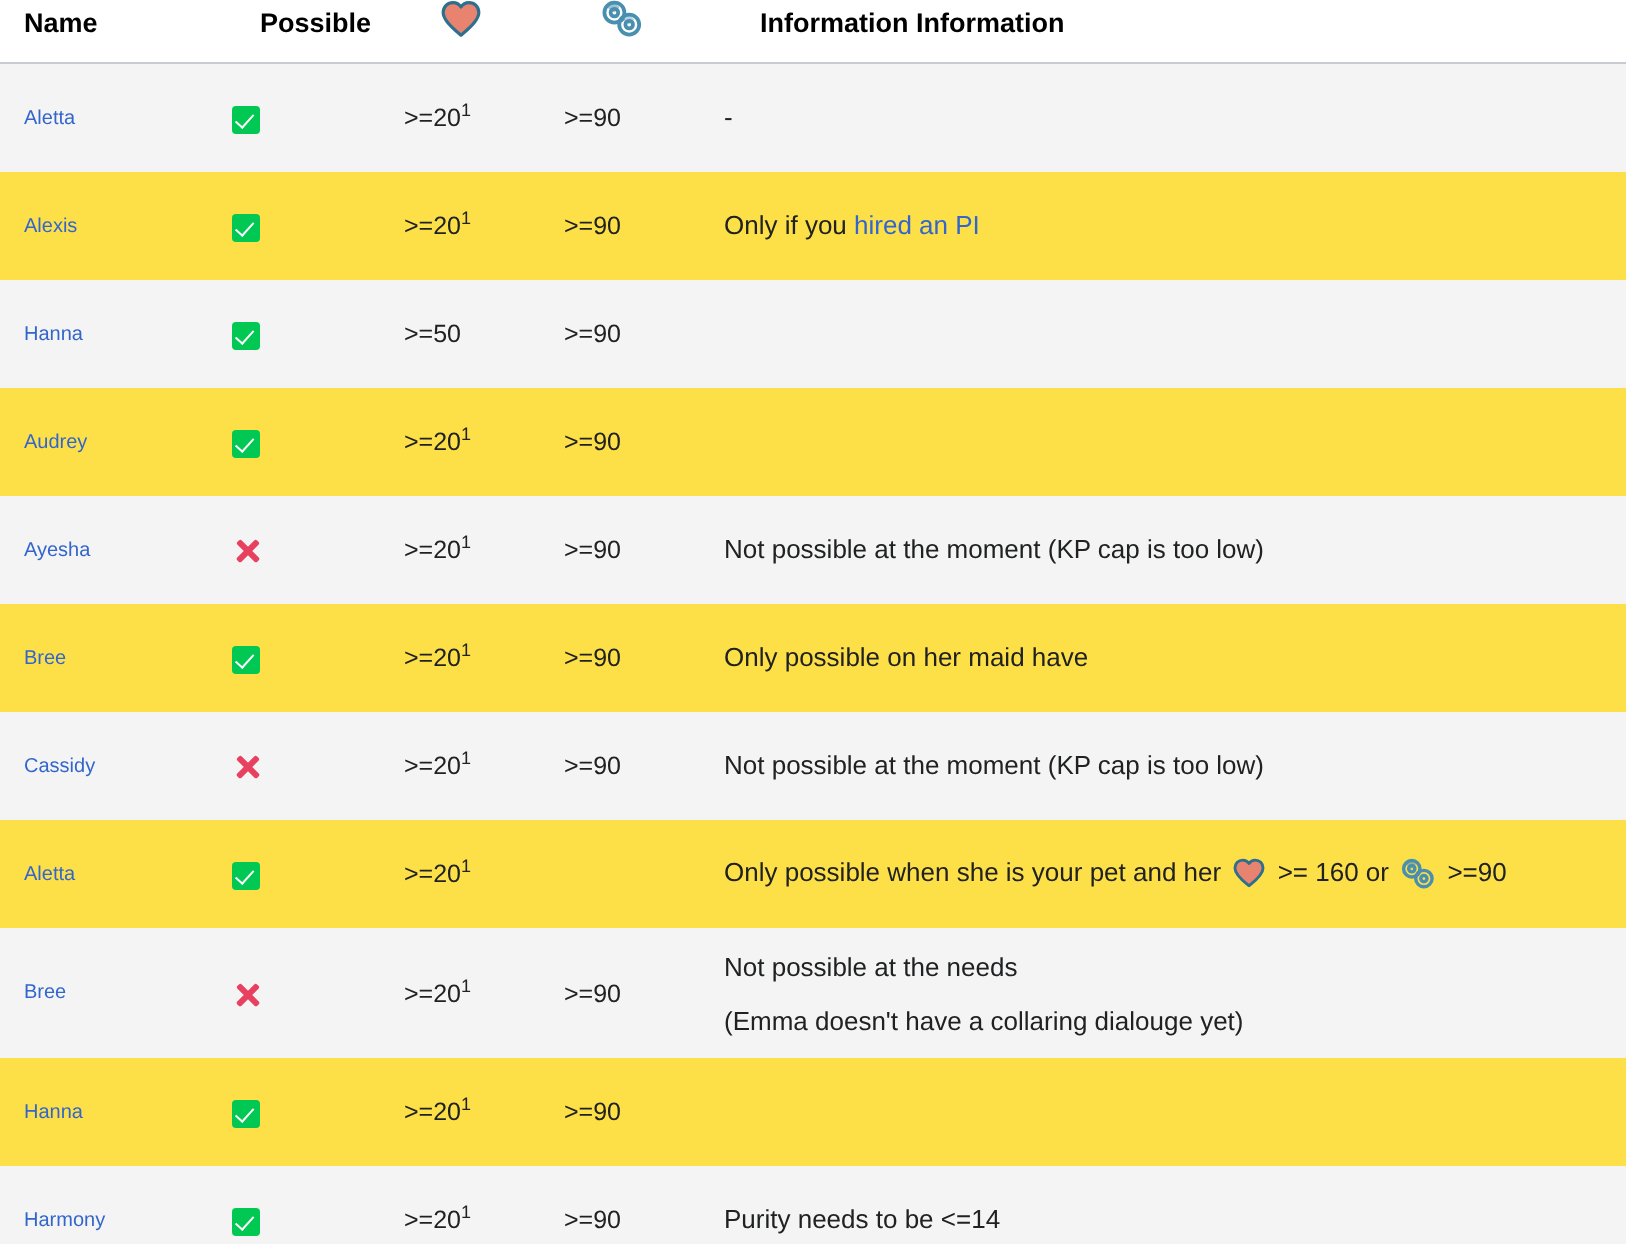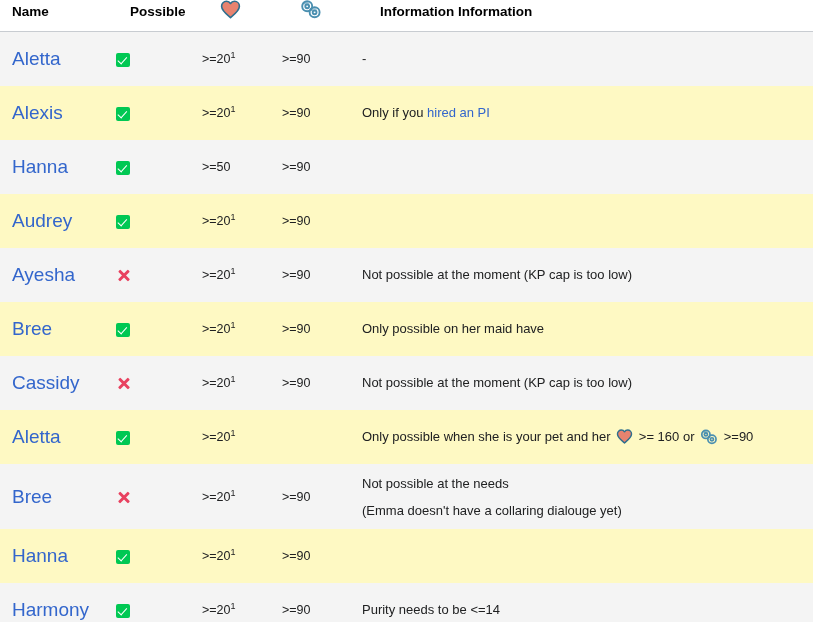--- a/index.html
+++ b/index.html
@@ -34,36 +34,36 @@
     background: #ffffff;
   }
 
   table.collar-table td {
     padding: 0;
     vertical-align: middle;
     border: 0;
   }
 
   tr.row-odd td { background: #f4f4f4; }
-  tr.row-even td { background: #fef9c3; }
+  tr.row-even td { background: #fde047; }
 
   
   .col-name  { width: 100px; padding-left: 12px !important; }
   .col-poss  { width: 72px; }
   .col-love  { width: 62px; }
   .col-bond  { width: 62px; }
   .col-info  { width: 445px; }
   .col-img   { width: 72px; }
 
   th.col-love, th.col-bond { text-align: left; }
   th.col-img { text-align: center; padding-right: 8px; }
 
   td.col-name {
     color: #3366cc;
-    font-size: 19px;
+    font-size: 10px;
   }
   td.col-poss { text-align: left; padding-left: 4px !important; }
   td.col-love, td.col-bond {
     font-size: 12.5px;
     color: #202122;
     white-space: nowrap;
   }
   td.col-info {
     font-size: 13px;
     color: #202122;

